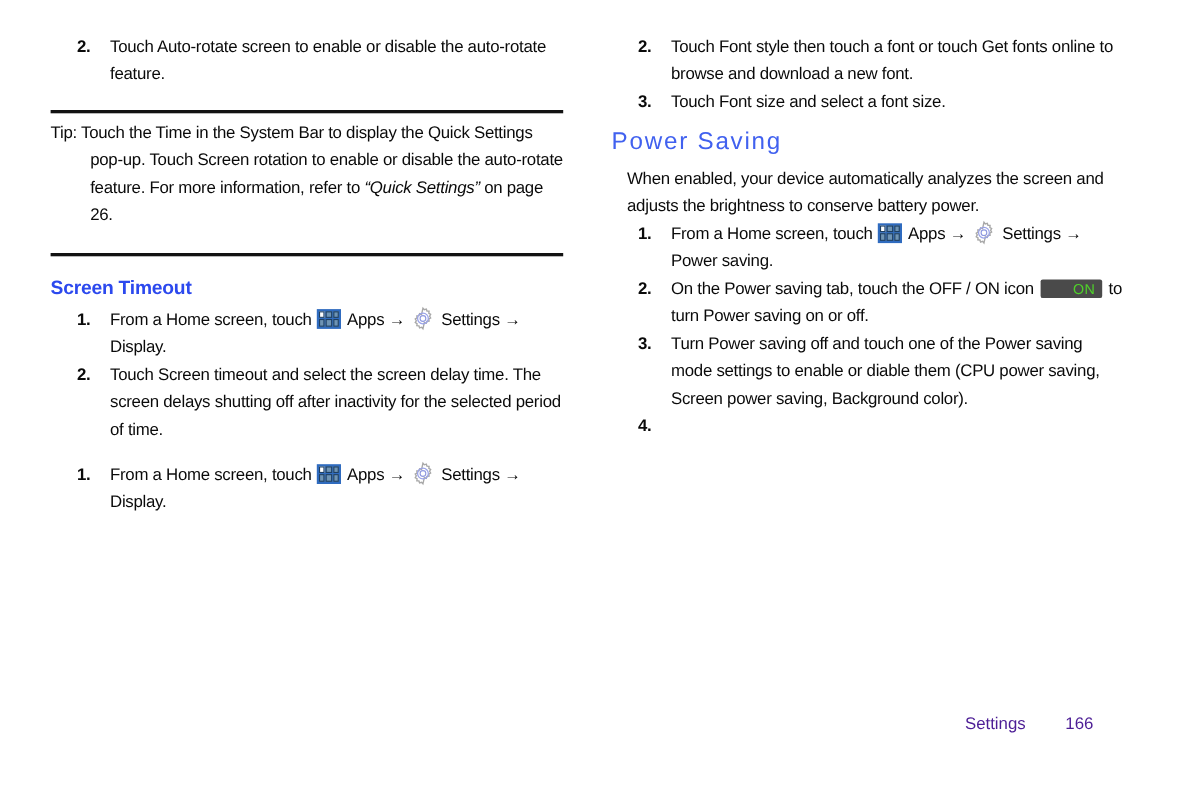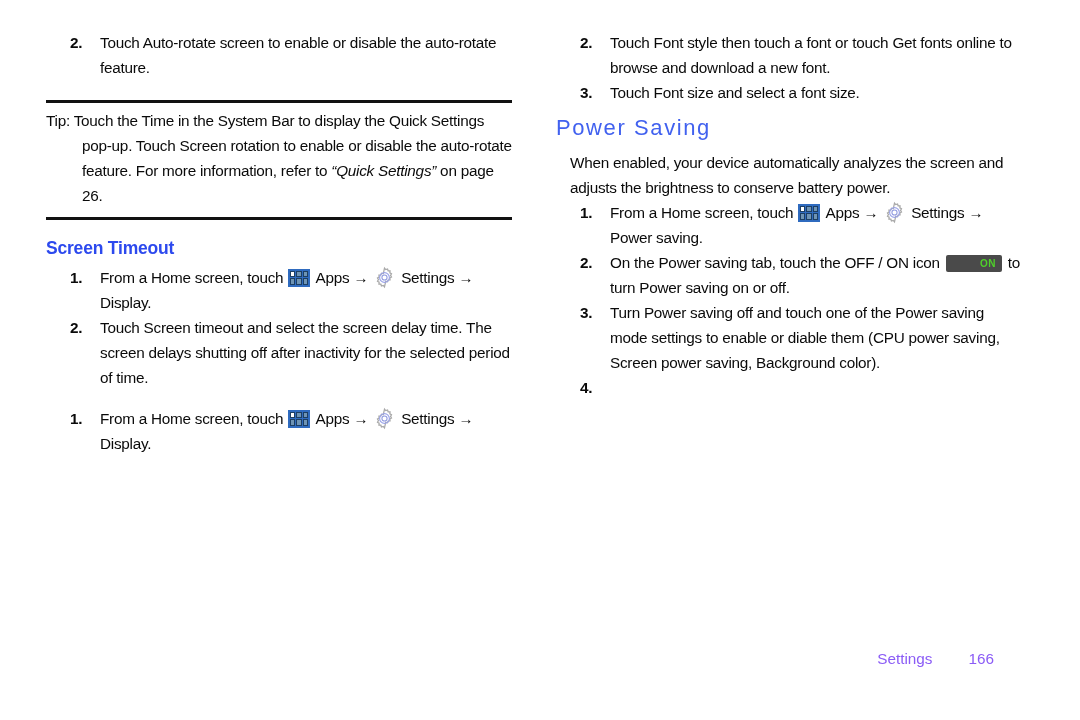--- a/index.html
+++ b/index.html
@@ -92,21 +92,21 @@
     border: 0;
     border-top: 3px solid #121212;
     margin: 0;
     width: 466px;
     height: 0;
   }
   .tip-body {
     padding-left: 36px;
     text-indent: -36px;
     padding-top: 5px;
-    padding-bottom: 9px;
+    padding-bottom: 22px;
   }
 
   
   .icon-apps {
     display: inline-block;
     vertical-align: -4px;
     width: 22px;
     height: 18px;
     background: #2f6bbf;
     padding: 1px;
@@ -145,40 +145,40 @@
     height: 17px;
     background: #4a4a4a;
     border-radius: 2px;
     position: relative;
     margin: 0 2px;
   }
   .icon-toggle span {
     position: absolute;
     right: 6px;
     top: 1px;
-    font-size: 10px;
-    font-weight: bold;
+    font-size: 13px;
+    font-weight: normal;
     color: #4fd02a;
     letter-spacing: 0.4px;
     line-height: 15px;
   }
 
   .arrow { font-weight: bold; font-size: 15px; }
 
   
   .footer {
     position: absolute;
     left: 0;
     top: 650px;
     width: 1080px;
     text-align: right;
     padding-right: 86px;
     box-sizing: border-box;
     font-size: 15.3px;
-    color: #8b5cf6;
+    color: #4c1d95;
   }
   .footer .f-label { margin-right: 36px; }
 
   .nowrap { white-space: nowrap; }
 </style>
 </head>
 <body>
 
 <div class="page">
 

